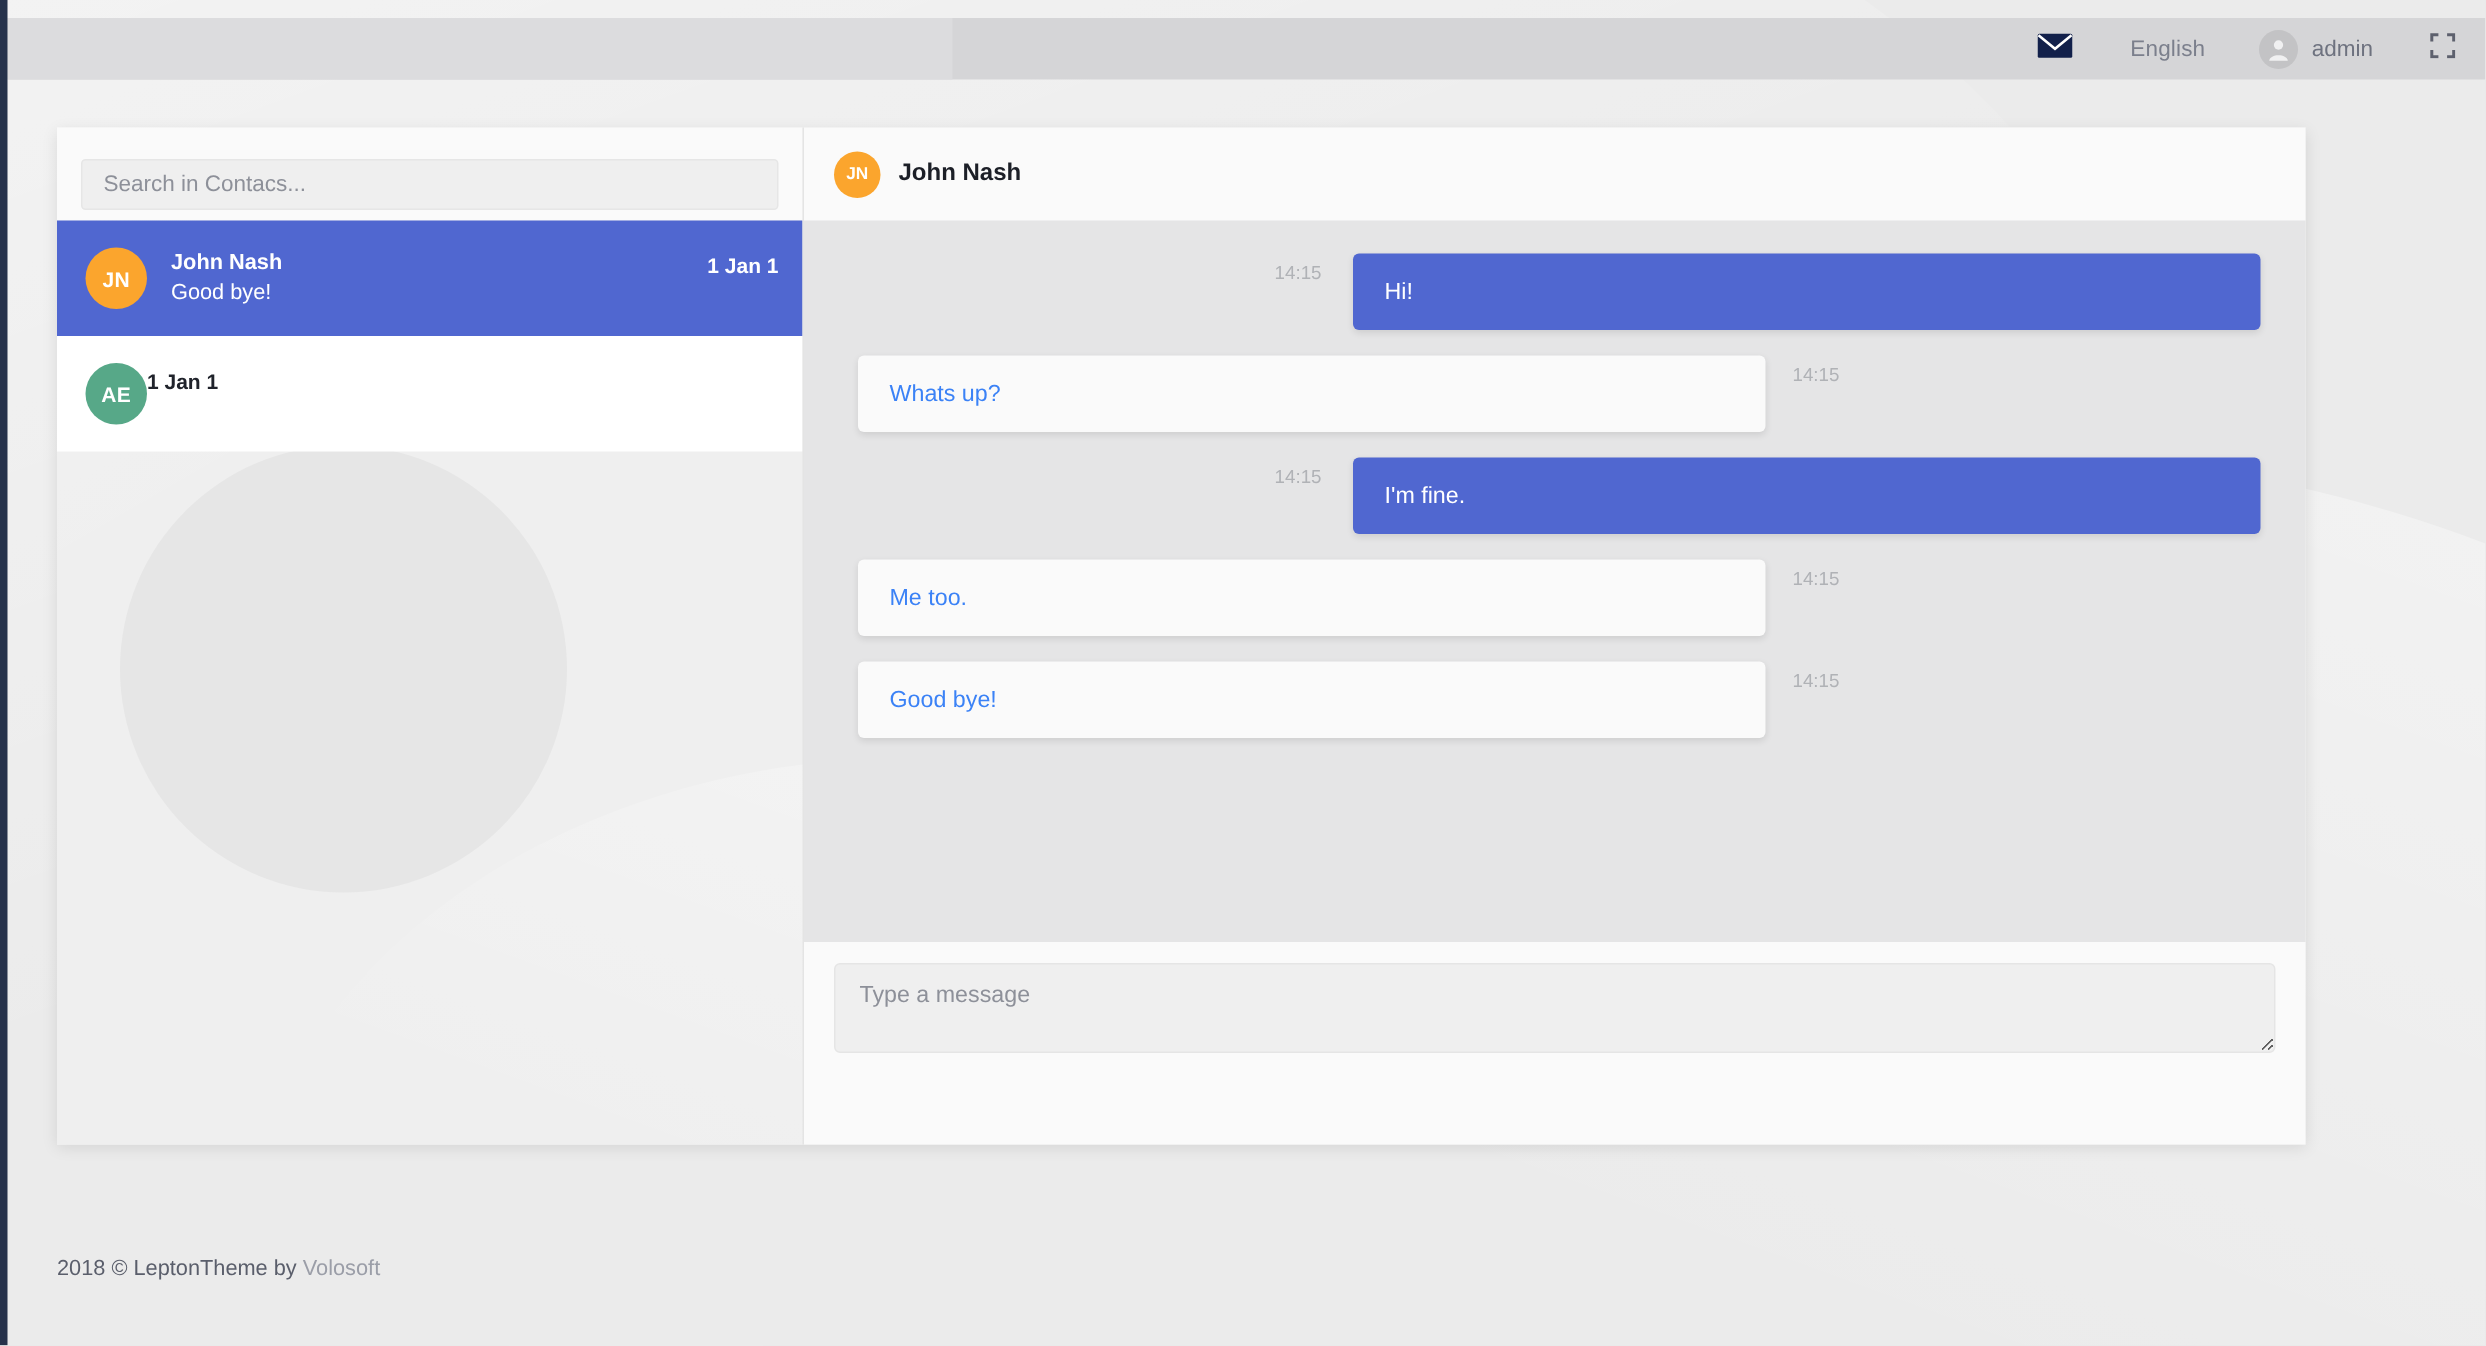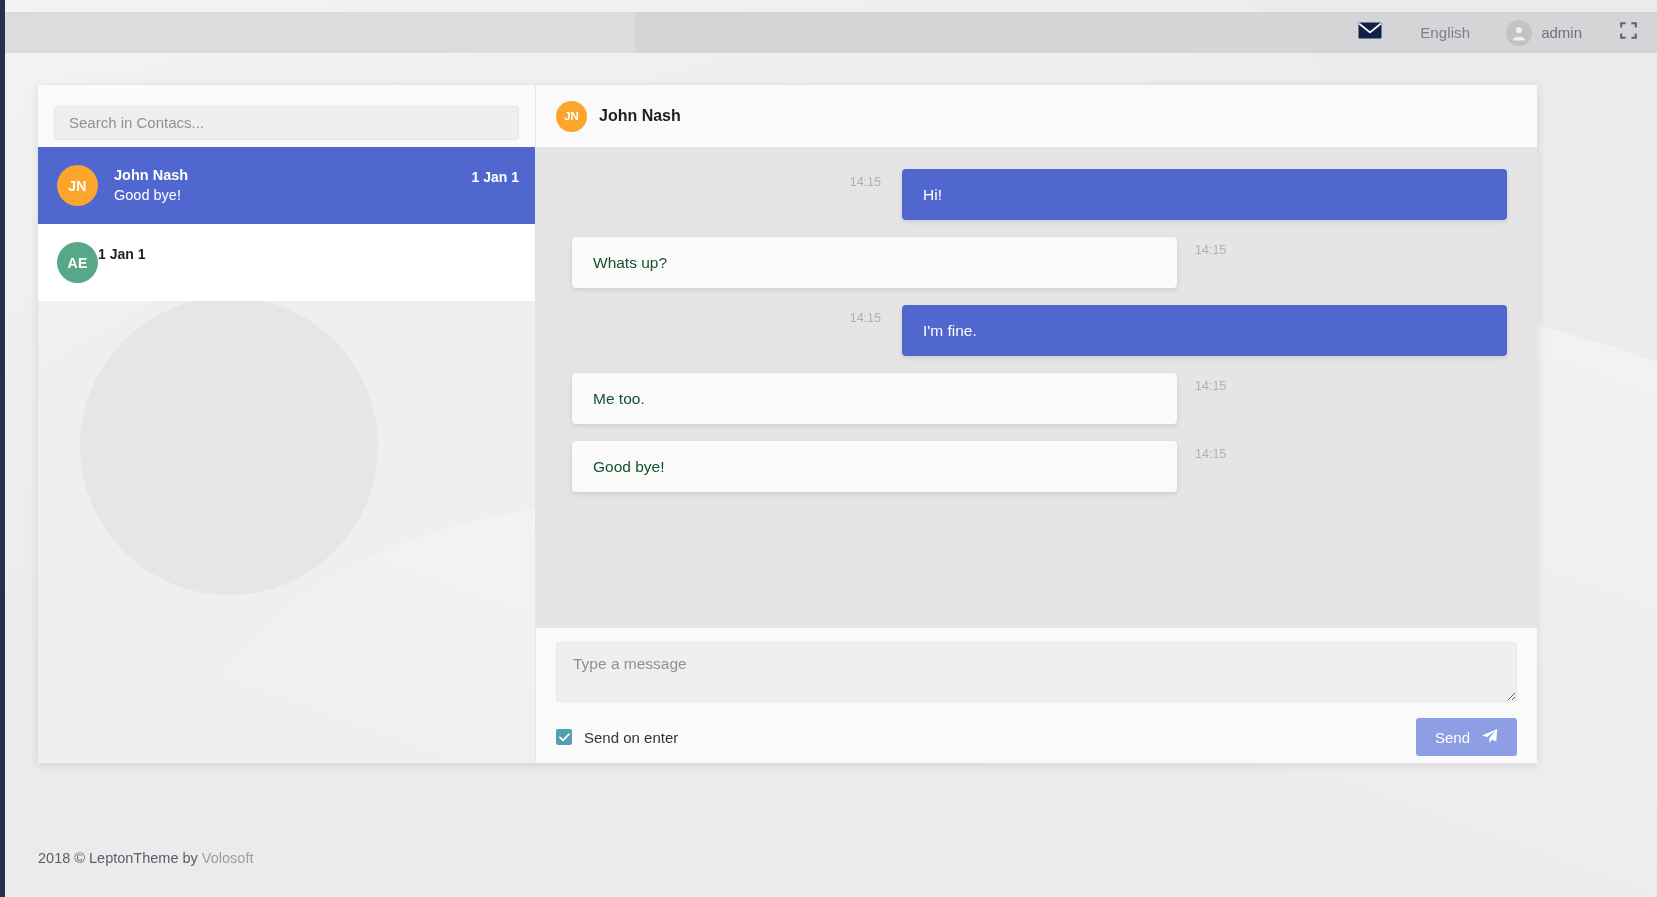--- a/index.html
+++ b/index.html
@@ -214,21 +214,21 @@
   .bubble {
     max-width: 645px;
     min-width: 605px;
     padding: 15px 21px;
     border-radius: 4px;
     font-size: 15.5px;
     line-height: 21px;
     box-shadow: 0 2px 5px rgba(0,0,0,.10);
   }
   .bubble.sent { background: #5067d0; color: #ffffff; }
-  .bubble.recv { background: #fafafa; color: #14532d; }
+  .bubble.recv { background: #fafafa; color: #3b82f6; }
 
   .ts {
     font-size: 12.5px; color: #b0b2b6;
     padding-top: 6px;
     white-space: nowrap;
   }
   .ts.left { margin-right: 21px; }
   .ts.right { margin-left: 18px; }
 
   
@@ -271,21 +271,21 @@
     height: 38px;
     padding: 0 19px;
     display: flex; align-items: center; gap: 11px;
     color: #fff; font-size: 15px;
     font-family: "Liberation Sans", sans-serif;
     cursor: pointer;
   }
 
   
   .footer {
-    position: absolute; left: 5px; bottom: 4px;
+    position: absolute; left: 5px; bottom: 16px;
     width: 1652px; height: 70px;
     display: flex; align-items: center;
     padding-left: 33px;
     z-index: 20;
   }
   .footer-text { font-size: 14.5px; color: #5a5e6b; }
   .footer-link { color: #9b9ea8; cursor: pointer; }
 </style>
 </head>
 <body>
@@ -410,39 +410,20 @@
         <div class="msg-row recv">
           <div class="bubble recv">Good bye!</div>
           <div class="ts right">14:15</div>
         </div>
 
       </div>
 
       <div class="composer">
         <textarea class="msg-box" placeholder="Type a message" style=""></textarea>
 
-        <div class="composer-bottom">
-          <div class="soe">
-            <span class="cbx">
-              <svg width="11" height="9" viewBox="0 0 11 9">
-                <path d="M1 4.4 L4 7.3 L10 1.2" fill="none" stroke="#ffffff" stroke-width="1.8" stroke-linecap="round" stroke-linejoin="round"></path>
-              </svg>
-            </span>
-            <span class="soe-label">Send on enter</span>
-          </div>
-
-          <button class="send-btn">
-            <span>Send</span>
-            <span>
-              <svg width="17" height="16" viewBox="0 0 17 16">
-                <path d="M16.2 1.0 L1.0 7.4 L6.2 9.1 L14.6 2.6 L8.1 10.6 L8.6 15.0 L11.0 11.5 L15.2 13.6 Z" fill="#ffffff"></path>
-              </svg>
-            </span>
-          </button>
-        </div>
       </div>
 
     </div>
   </div>
 
   <div class="footer">
     <div class="footer-text">
       <span>2018 © LeptonTheme by </span><span class="footer-link">Volosoft</span>
     </div>
   </div>

